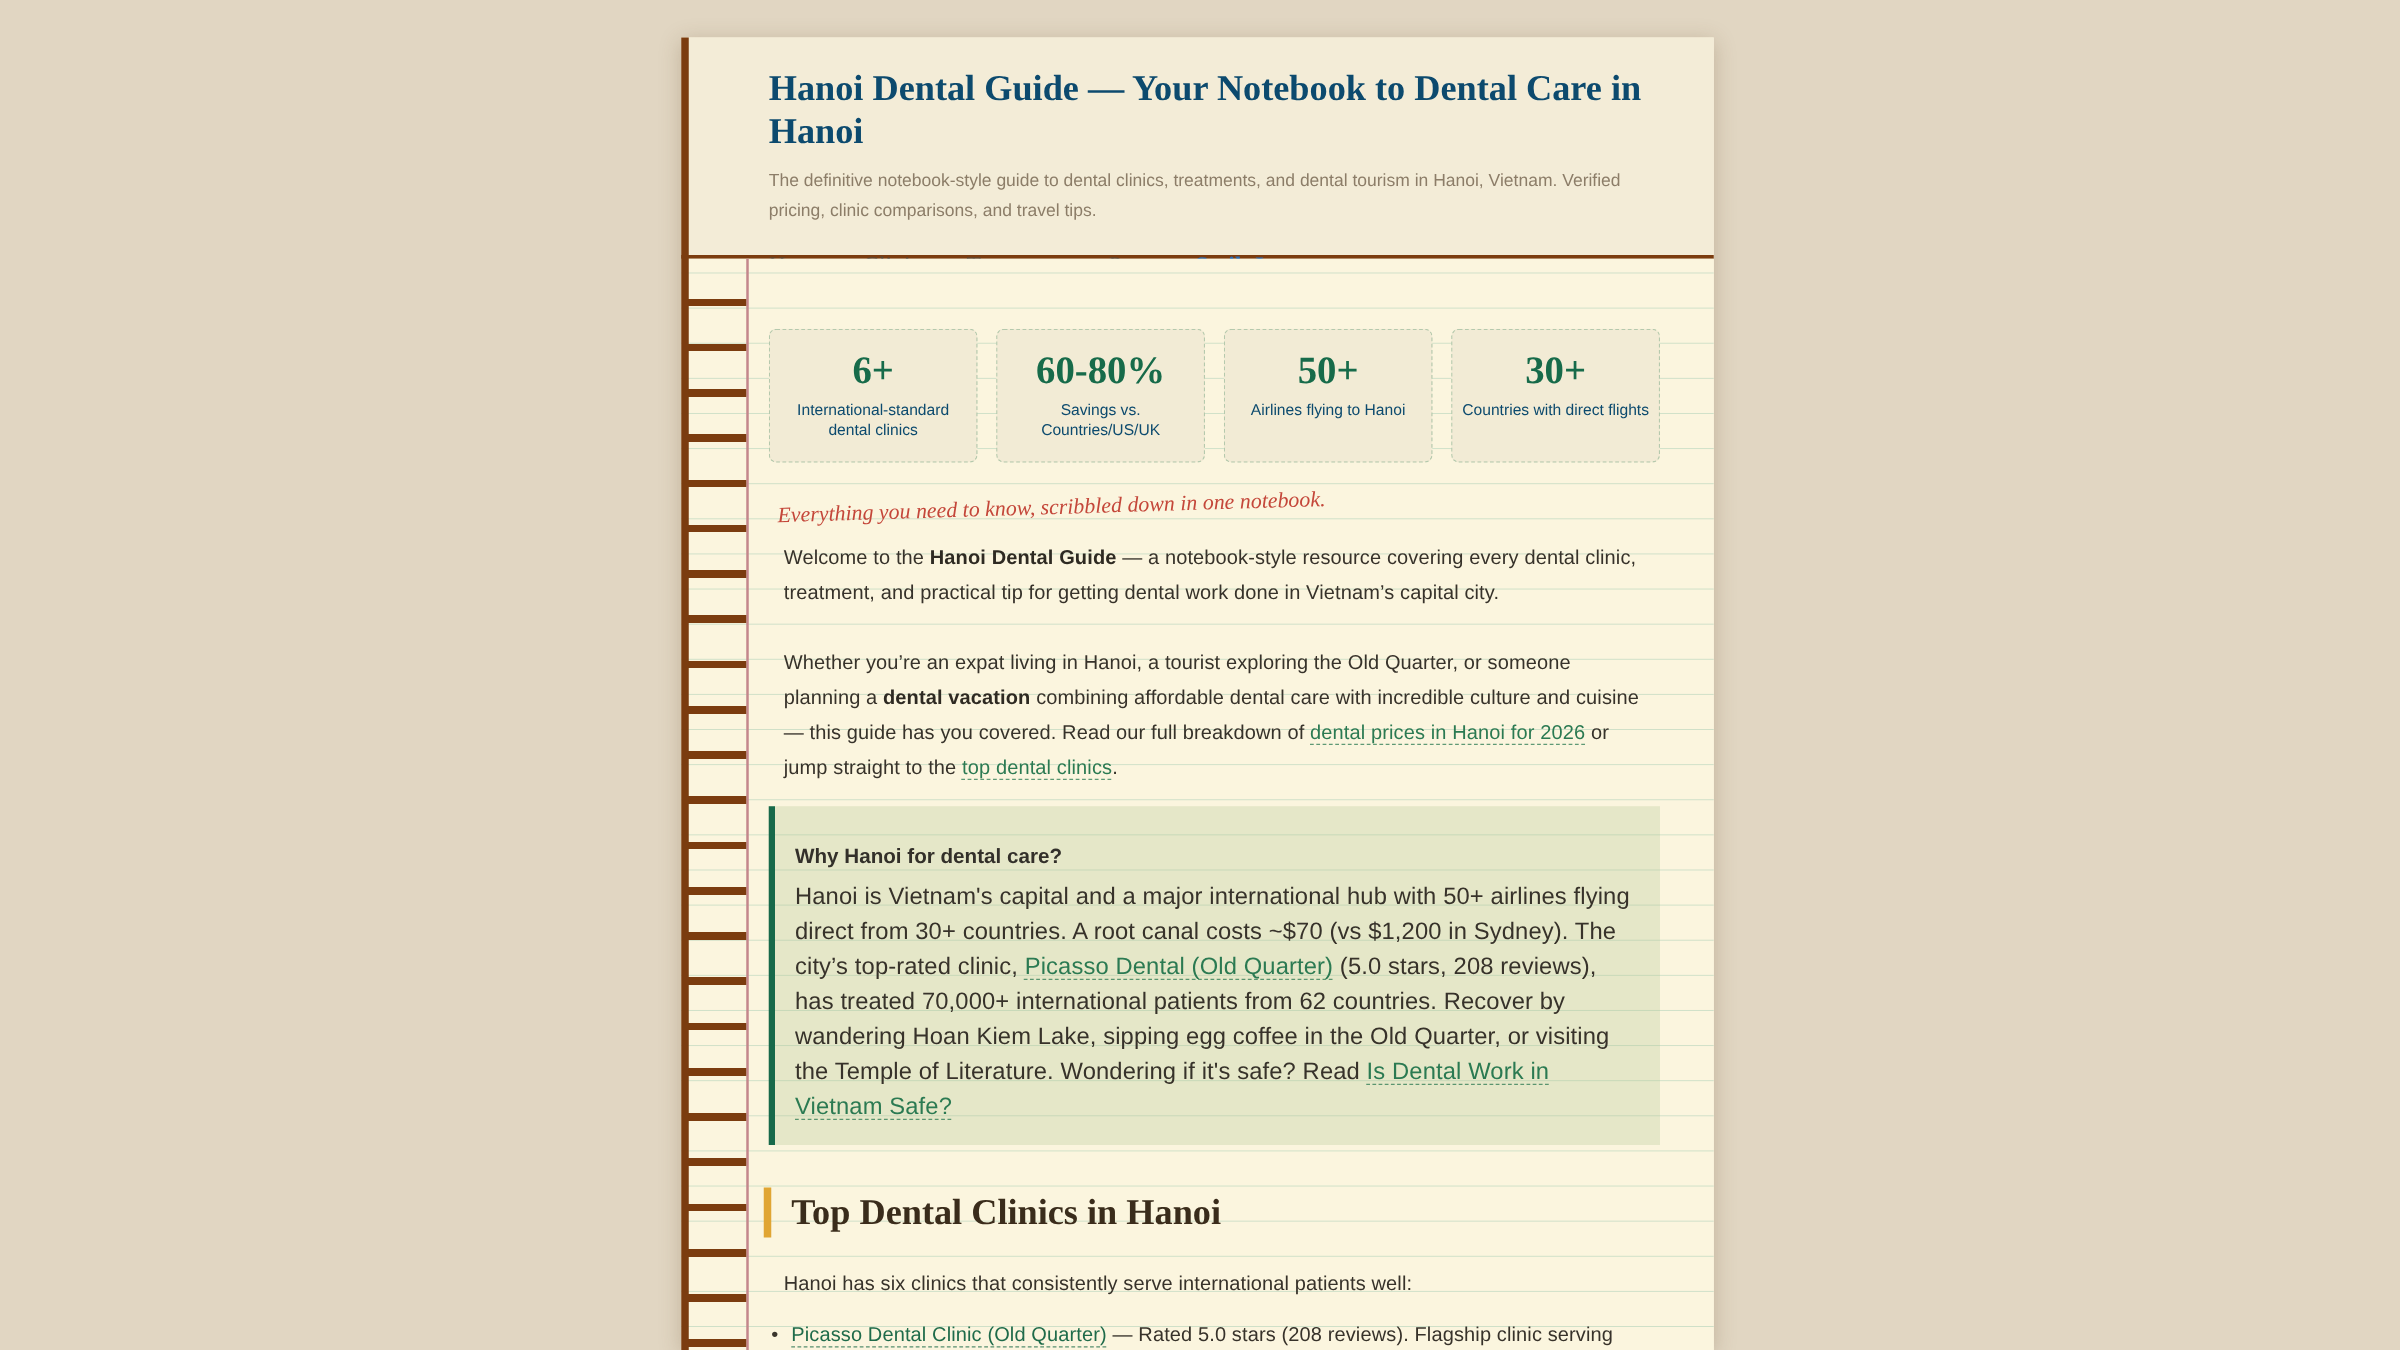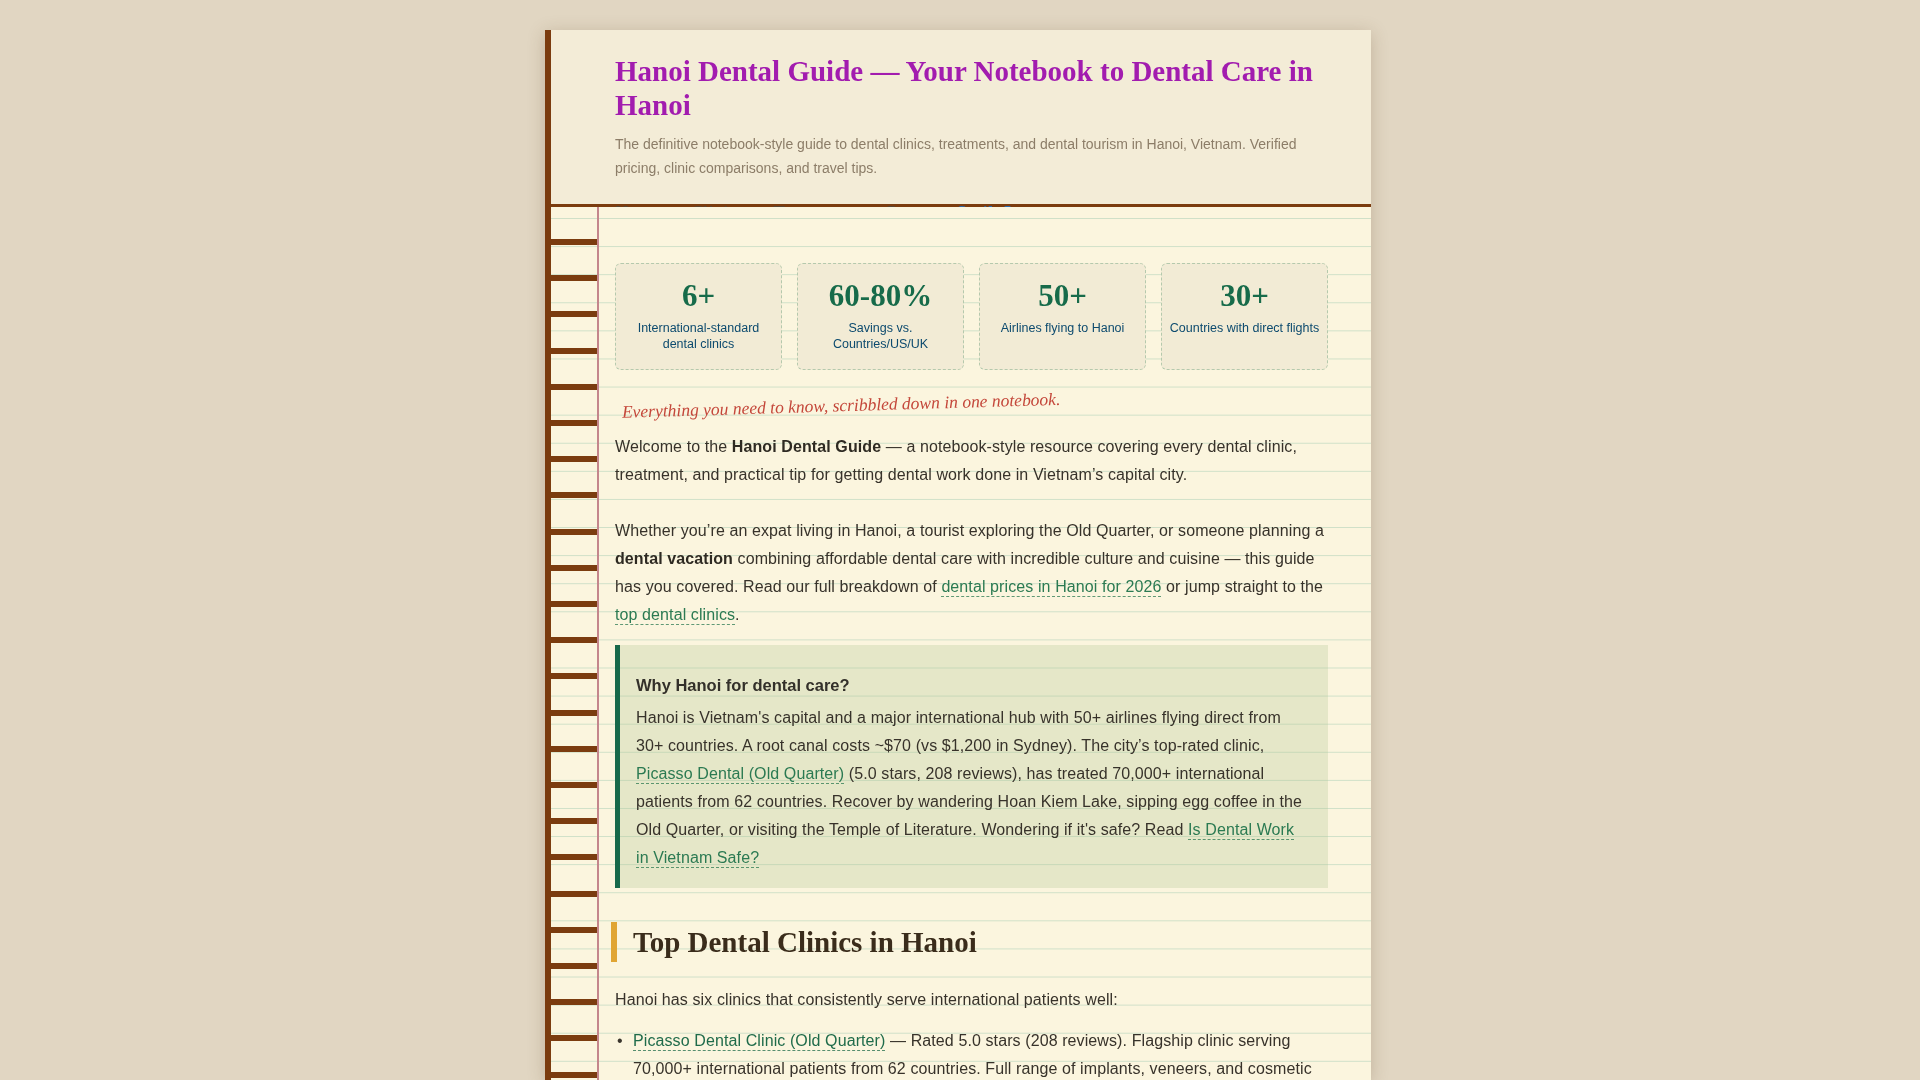--- a/index.html
+++ b/index.html
@@ -23,21 +23,21 @@
     position:absolute;left:0;top:0;right:0;height:177px;
     box-sizing:border-box;
     background:#f3ecd7;
     border-bottom:3px solid #7b3c0f;
     padding:24px 43px 0 70px;
   }
   .nb-header h1{
     margin:0;
     font-family:"Liberation Serif",serif;
     font-size:29px;line-height:34px;font-weight:700;
-    color:#a21caf;
+    color:#0c4a6e;
   }
   .subtitle{
     margin:10px 0 0 0;
     font-size:14px;line-height:24px;color:#8c7d68;
     max-width:725px;
   }
   nav{margin-top:22px;display:flex;gap:29px;align-items:baseline;}
   .nav-link{
     font-family:"Liberation Serif",serif;
     font-size:19px;color:#55483a;text-decoration:none;cursor:pointer;
@@ -80,21 +80,21 @@
   
   .scribble{
     margin-top:32px;padding-left:7px;
     font-family:"Liberation Serif",serif;
     font-style:italic;font-size:17.5px;color:#c4473a;
     transform:rotate(-1.7deg);transform-origin:left center;
     width:max-content;
   }
   
   .body-p{
-    margin:0;font-size:16px;line-height:28.1px;color:#37322a;
+    margin:12px;font-size:16px;line-height:28.1px;color:#37322a;
     letter-spacing:.1px;
   }
   .mt-p1{margin-top:10px;}
   .mt-p2{margin-top:28px;}
   .body-p strong{color:#2e2a22;}
   a.green-link{
     color:#2b7a52;cursor:pointer;
     text-decoration:underline dashed;
     text-decoration-thickness:1px;
     text-underline-offset:4px;
@@ -105,21 +105,21 @@
     margin-top:15px;
     background:rgba(178,200,150,.30);
     border-left:5px solid #17694a;
     padding:28px 18px 16px 16px;
     box-sizing:border-box;
   }
   .callout-title{
     margin:0;font-size:16.5px;line-height:24px;font-weight:700;color:#33302a;
   }
   .callout-body{
-    margin:7px 0 0 0;font-size:16px;line-height:28.1px;color:#37322a;
+    margin:7px 0 0 0;font-size:19px;line-height:28.1px;color:#37322a;
     letter-spacing:.1px;
   }
   
   h2.section-h{
     margin:34px 0 0 -4px;
     border-left:6px solid #e0a533;
     padding-left:16px;
     font-family:"Liberation Serif",serif;
     font-size:29px;line-height:40px;font-weight:700;color:#3a2c1b;
   }

